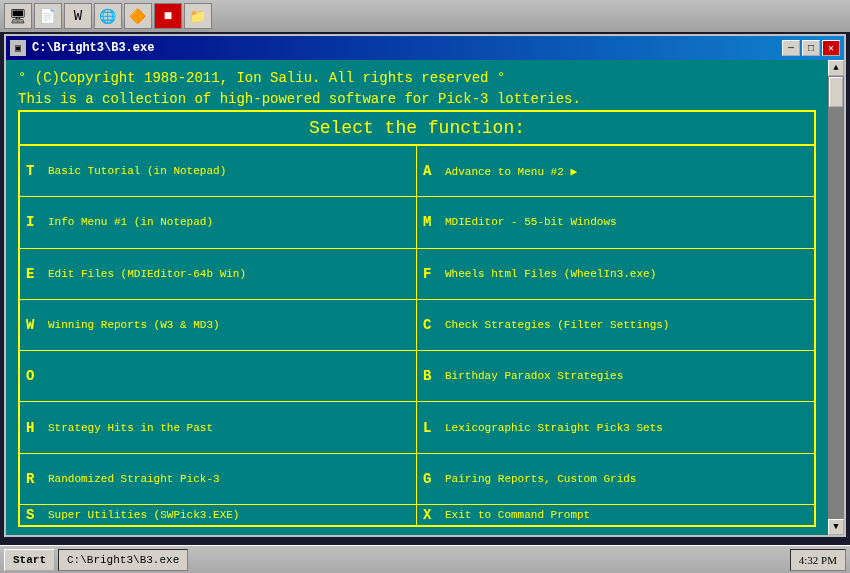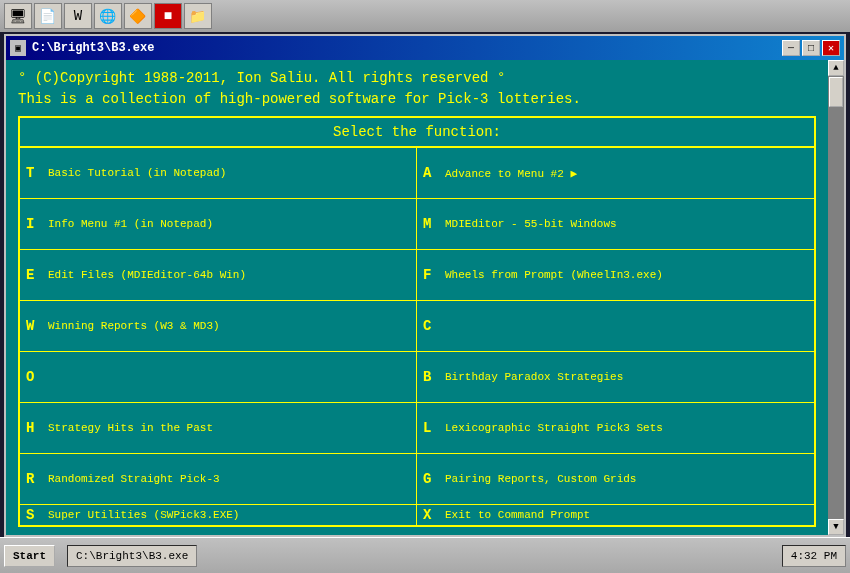--- a/index.html
+++ b/index.html
@@ -104,38 +104,38 @@
       color: #ffff00;
       font-family: 'Courier New', Courier, monospace;
       font-size: 14px;
       padding: 8px 12px;
       overflow: hidden;
       display: flex;
       flex-direction: column;
     }
 
     .console-header {
-      margin-bottom: 6px;
+      margin-bottom: 0;
       line-height: 1.5;
     }
 
     
     .menu-container {
       border: 2px solid #ffff00;
       flex: 1;
       display: flex;
       flex-direction: column;
     }
 
     .menu-title {
       text-align: center;
       padding: 6px 0;
       border-bottom: 2px solid #ffff00;
       color: #ffff00;
-      font-size: 14px;
+      font-size: 18px;
     }
 
     .menu-grid {
       flex: 1;
       display: grid;
       grid-template-rows: repeat(7, 1fr);
     }
 
     .menu-row {
       display: grid;
@@ -205,28 +205,29 @@
     }
 
     .window-body {
       display: flex;
       flex: 1;
       overflow: hidden;
     }
 
     
     .taskbar-bottom {
-      height: 36px;
+      height: 28px;
       background: linear-gradient(180deg, #c0c0c0 0%, #a8a8a8 100%);
       display: flex;
       align-items: center;
       padding: 2px 4px;
-      gap: 12px;
+      gap: 3px;
       flex-shrink: 0;
       border-top: 1px solid #ffffff;
+      margin-top: 8px;
     }
     .start-btn {
       height: 22px;
       background: #d4d0c8;
       border: 1px outset #ffffff;
       padding: 0 8px;
       font-size: 11px;
       font-weight: bold;
       display: flex;
       align-items: center;
@@ -245,20 +246,21 @@
     }
     .taskbar-spacer { flex: 1; }
     .taskbar-clock {
       height: 22px;
       background: #d4d0c8;
       border: 1px inset #808080;
       padding: 0 8px;
       font-size: 11px;
       display: flex;
       align-items: center;
+      font-family: Liberation Serif, serif;
     }
   </style>
 </head>
 <body>
 
 <div class="taskbar-top">
   <div class="taskbar-icon">🖥</div>
   <div class="taskbar-icon">📄</div>
   <div class="taskbar-icon">W</div>
   <div class="taskbar-icon">🌐</div>
@@ -314,30 +316,31 @@
                 <span class="menu-label">MDIEditor - 55-bit Windows</span>
               </div>
             </div>
             <div class="menu-row">
               <div class="menu-cell">
                 <span class="menu-key">E</span>
                 <span class="menu-label">Edit Files (MDIEditor-64b Win)</span>
               </div>
               <div class="menu-cell">
                 <span class="menu-key">F</span>
-                <span class="menu-label">Wheels from Prompt (WheelIn3.exe)</span>
+                <span class="menu-label">Wheels html Files (WheelIn3.exe)</span>
               </div>
             </div>
             <div class="menu-row">
               <div class="menu-cell">
                 <span class="menu-key">W</span>
                 <span class="menu-label">Winning Reports (W3 &amp; MD3)</span>
               </div>
               <div class="menu-cell">
                 <span class="menu-key">C</span>
+                <span class="menu-label">Check Strategies (Filter Settings)</span>
               </div>
             </div>
             <div class="menu-row">
               <div class="menu-cell">
                 <span class="menu-key">O</span>
               </div>
               <div class="menu-cell">
                 <span class="menu-key">B</span>
                 <span class="menu-label">Birthday Paradox Strategies</span>
               </div>

